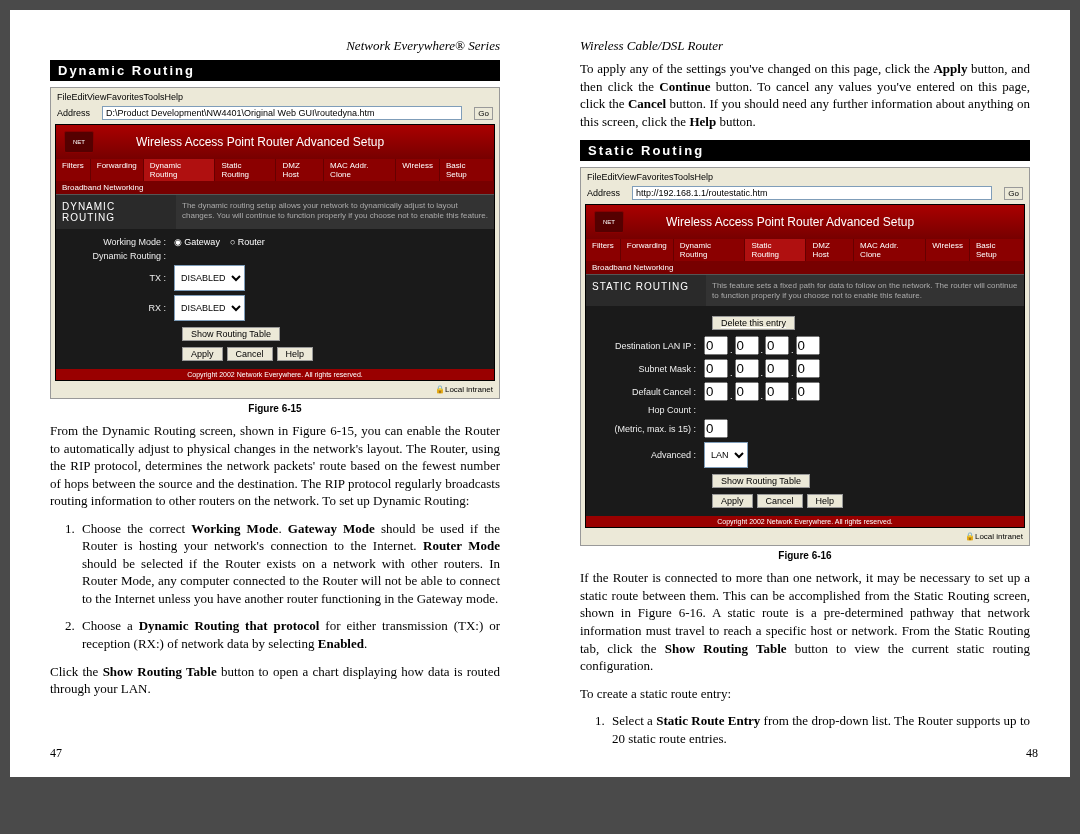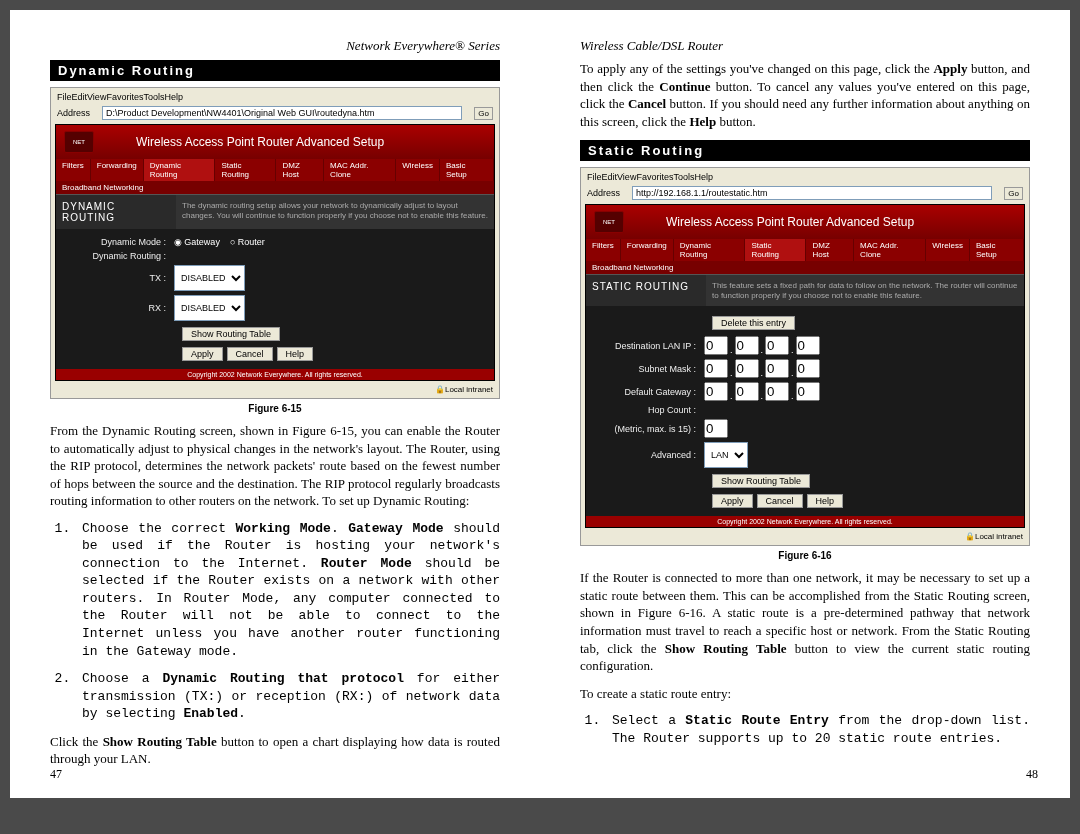--- a/index.html
+++ b/index.html
@@ -36,21 +36,21 @@
 .form-ctrl select, .form-ctrl input[type="text"] { font-size: 9px; padding: 0 2px; border: 1px solid #7f9db9; background: #fff; color: #000; height: 26px; }
 .form-ctrl input.ip { width: 24px; }
 .form-ctrl .radio { font-size: 9px; color: #fff; }
 .btn-row { display: flex; gap: 4px; margin-top: 6px; margin-left: 118px; }
 .btn { font-size: 9px; padding: 1px 8px; background: #ece9d8; border: 1px solid #999; color: #000; }
 .copyright { background: #900; color: #fff; font-size: 7px; text-align: center; padding: 2px; }
 .statusbar { display: flex; justify-content: flex-end; background: #ece9d8; padding: 2px 4px; font-size: 8px; }
 .caption { text-align: center; font-family: Arial, sans-serif; font-size: 10px; font-weight: bold; margin: 2px 0 8px 0; }
 .body-text { font-size: 13px; line-height: 1.35; text-align: justify; }
 .body-text p { margin-bottom: 10px; }
-.body-text ol { padding-left: 28px; margin-bottom: 10px; font-family: Liberation Mono, monospace; }
+.body-text ol { padding-left: 28px; margin-bottom: 10px; }
 .body-text ol li { margin-bottom: 10px; text-align: justify; padding-left: 4px; }
 .page-num { position: absolute; bottom: 16px; font-size: 12px; }
 .page.left .page-num { left: 40px; }
 .page.right .page-num { right: 32px; }
 </style>
 </head>
 <body>
 
 <div class="page-wrap">
 
@@ -88,21 +88,21 @@
           <div class="spacer"></div>
           <div class="tab">Basic Setup</div>
         </div>
         <div style="background:#700;color:#fff;font-size:8px;padding:2px 6px;">Broadband Networking</div>
         <div class="section-row">
           <div class="section-label">DYNAMIC ROUTING</div>
           <div class="section-desc">The dynamic routing setup allows your network to dynamically adjust to layout changes. You will continue to function properly if you choose not to enable this feature.</div>
         </div>
         <div class="form-area">
           <div class="form-row">
-            <div class="form-label">Dynamic Mode :</div>
+            <div class="form-label">Working Mode :</div>
             <div class="form-ctrl">
               <span class="radio">◉ <span>Gateway</span></span>
               <span class="radio" style="margin-left:8px;">○ <span>Router</span></span>
             </div>
           </div>
           <div class="form-row">
             <div class="form-label">Dynamic Routing :</div>
             <div class="form-ctrl"></div>
           </div>
           <div class="form-row">
@@ -184,37 +184,37 @@
           <div class="tab">Wireless</div>
           <div class="spacer"></div>
           <div class="tab">Basic Setup</div>
         </div>
         <div style="background:#700;color:#fff;font-size:8px;padding:2px 6px;">Broadband Networking</div>
         <div class="section-row">
           <div class="section-label">STATIC ROUTING</div>
           <div class="section-desc">This feature sets a fixed path for data to follow on the network. The router will continue to function properly if you choose not to enable this feature.</div>
         </div>
         <div class="form-area">
-          <div class="btn-row" style="margin-top:2px;">
+          <div class="btn-row" style="margin-top:2px;text-decoration:underline;">
             <button class="btn">Delete this entry</button>
           </div>
           <div class="form-row" style="margin-top:6px;">
             <div class="form-label">Destination LAN IP :</div>
             <div class="form-ctrl">
               <input class="ip" value="0" style="">.<input class="ip" value="0" style="">.<input class="ip" value="0" style="">.<input class="ip" value="0" style="">
             </div>
           </div>
           <div class="form-row">
             <div class="form-label">Subnet Mask :</div>
             <div class="form-ctrl">
               <input class="ip" value="0" style="">.<input class="ip" value="0" style="">.<input class="ip" value="0" style="">.<input class="ip" value="0" style="">
             </div>
           </div>
           <div class="form-row">
-            <div class="form-label">Default Gateway :</div>
+            <div class="form-label">Default Cancel :</div>
             <div class="form-ctrl">
               <input class="ip" value="0" style="">.<input class="ip" value="0" style="">.<input class="ip" value="0" style="">.<input class="ip" value="0" style="">
             </div>
           </div>
           <div class="form-row">
             <div class="form-label">Hop Count :</div>
             <div class="form-ctrl"></div>
           </div>
           <div class="form-row">
             <div class="form-label">(Metric, max. is 15) :</div>

